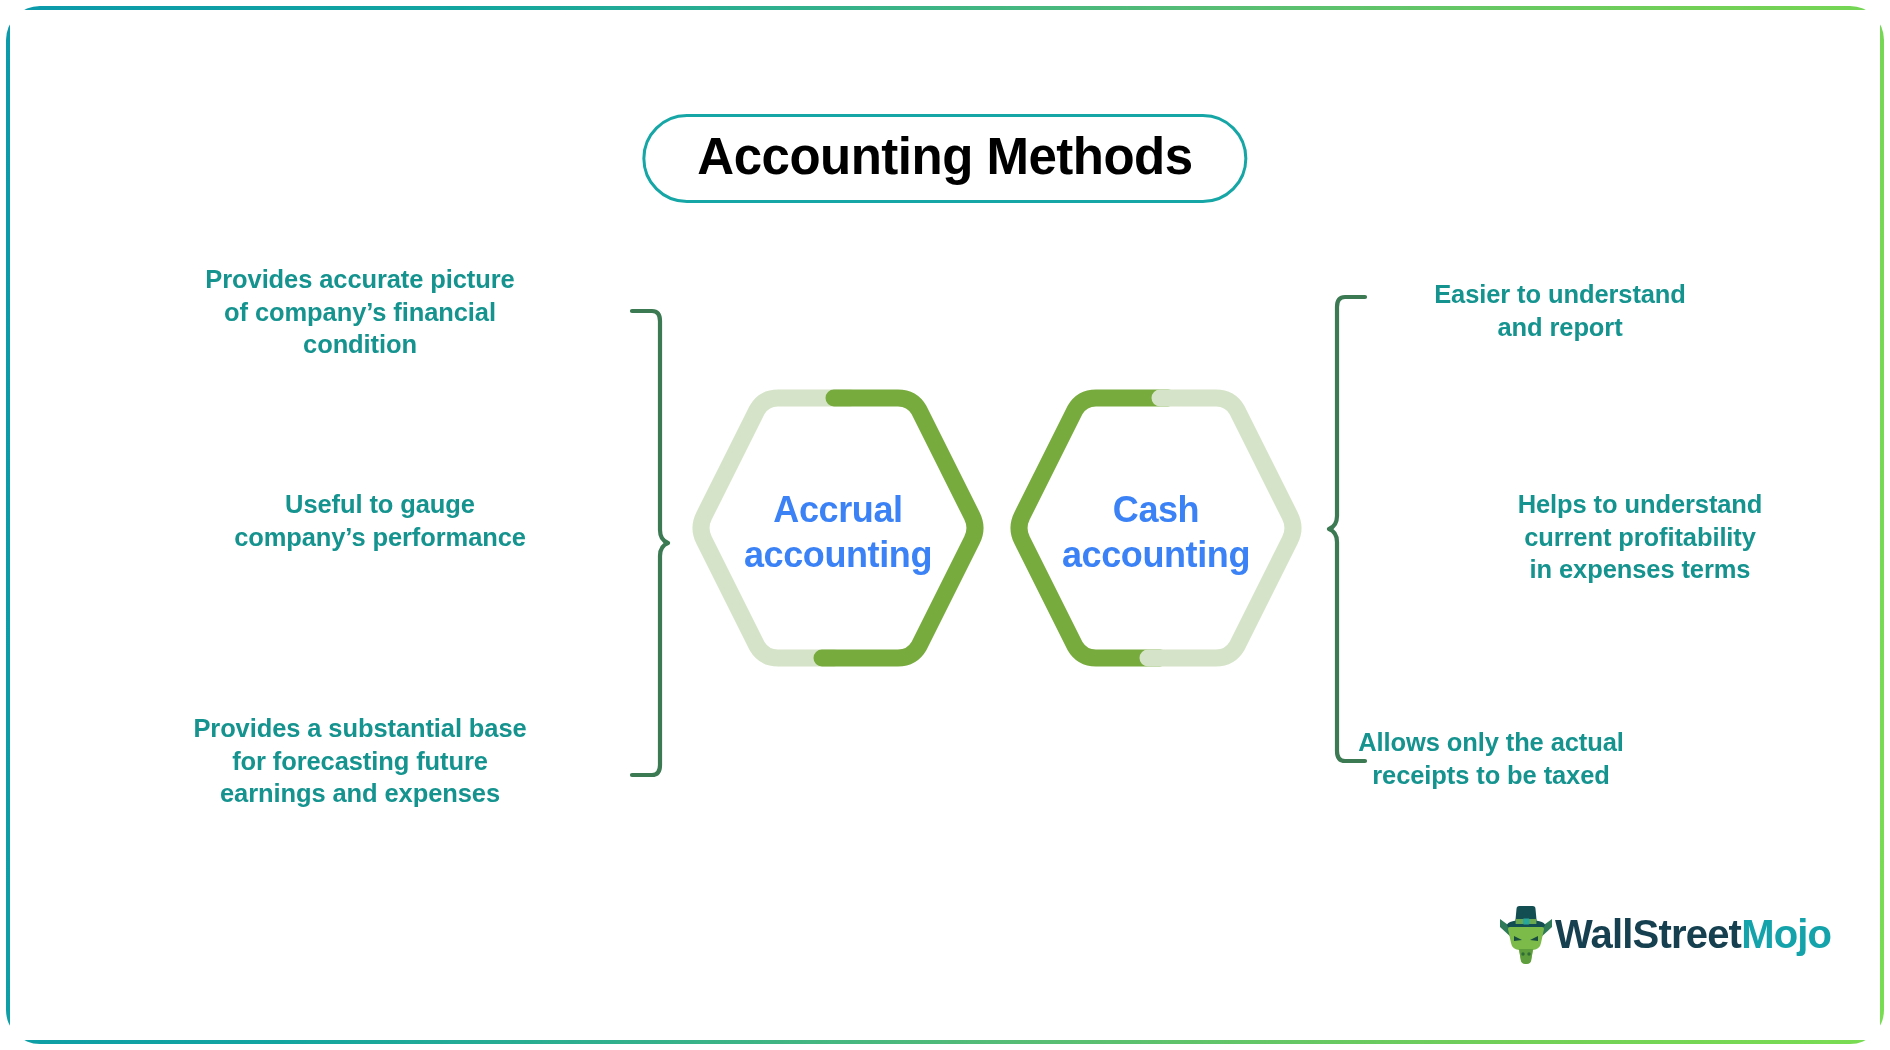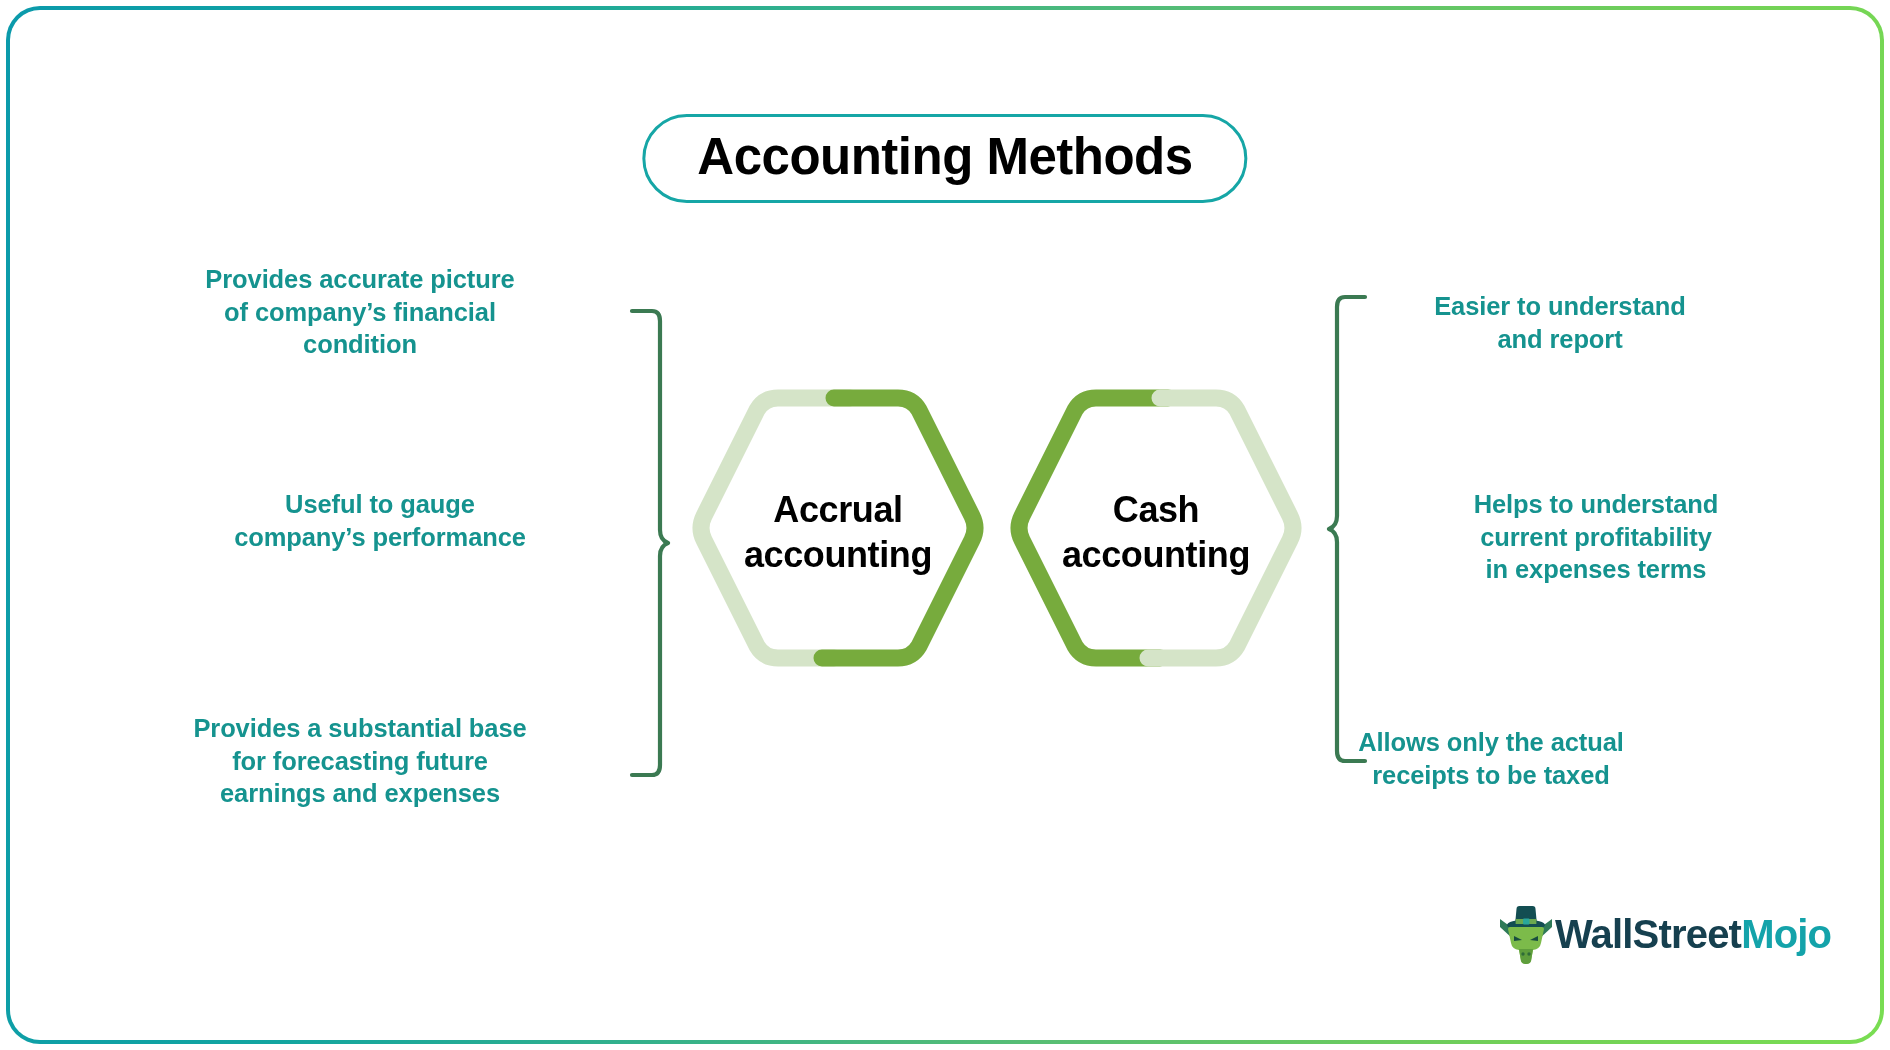--- a/index.html
+++ b/index.html
@@ -22,21 +22,21 @@
     height: 1038px;
     border-radius: 34px;
     padding: 4px;
     background: linear-gradient(100deg, #0b9aab 0%, #12a5a0 22%, #56bd75 58%, #72d057 82%, #79dd52 100%);
   }
   #infographic-canvas {
     position: relative;
     width: 100%;
     height: 100%;
     background: #ffffff;
-    border-radius: 30px;
+    border-radius: 12px;
     overflow: hidden;
     text-decoration: underline;
   }
 
   
   #title-pill {
     position: absolute;
     left: 50%;
     transform: translateX(-50%);
     top: 104px;
@@ -63,22 +63,22 @@
     line-height: 1.28;
     letter-spacing: -0.1px;
   }
   .benefit.left  { text-align: center; }
   .benefit.right { text-align: center; }
 
   #benefit-left-1  { left: 130px; top: 253px;  width: 440px; }
   #benefit-left-2  { left: 150px; top: 478px;  width: 440px; }
   #benefit-left-3  { left: 115px; top: 702px;  width: 470px; }
 
-  #benefit-right-1 { left: 1370px; top: 280px; width: 360px; }
-  #benefit-right-2 { left: 1396px; top: 478px; width: 380px; }
+  #benefit-right-1 { left: 1370px; top: 268px; width: 360px; }
+  #benefit-right-2 { left: 1440px; top: 478px; width: 380px; }
   #benefit-right-3 { left: 1296px; top: 716px; width: 370px; }
 
   
   .brace {
     position: absolute;
     width: 44px;
     height: 470px;
   }
   #brace-left  { left: 618px;  top: 298px; }
   #brace-right { left: 1315px; top: 284px; }
@@ -103,21 +103,21 @@
   .hex-label {
     position: absolute;
     left: 0;
     top: 0;
     width: 100%;
     height: 100%;
     display: flex;
     flex-direction: column;
     align-items: center;
     justify-content: center;
-    color: #000000;
+    color: #3b82f6;
     font-size: 36px;
     font-weight: bold;
     line-height: 1.24;
     letter-spacing: -0.4px;
     text-align: center;
     pointer-events: none;
   }
 
   
   #brand-logo {

